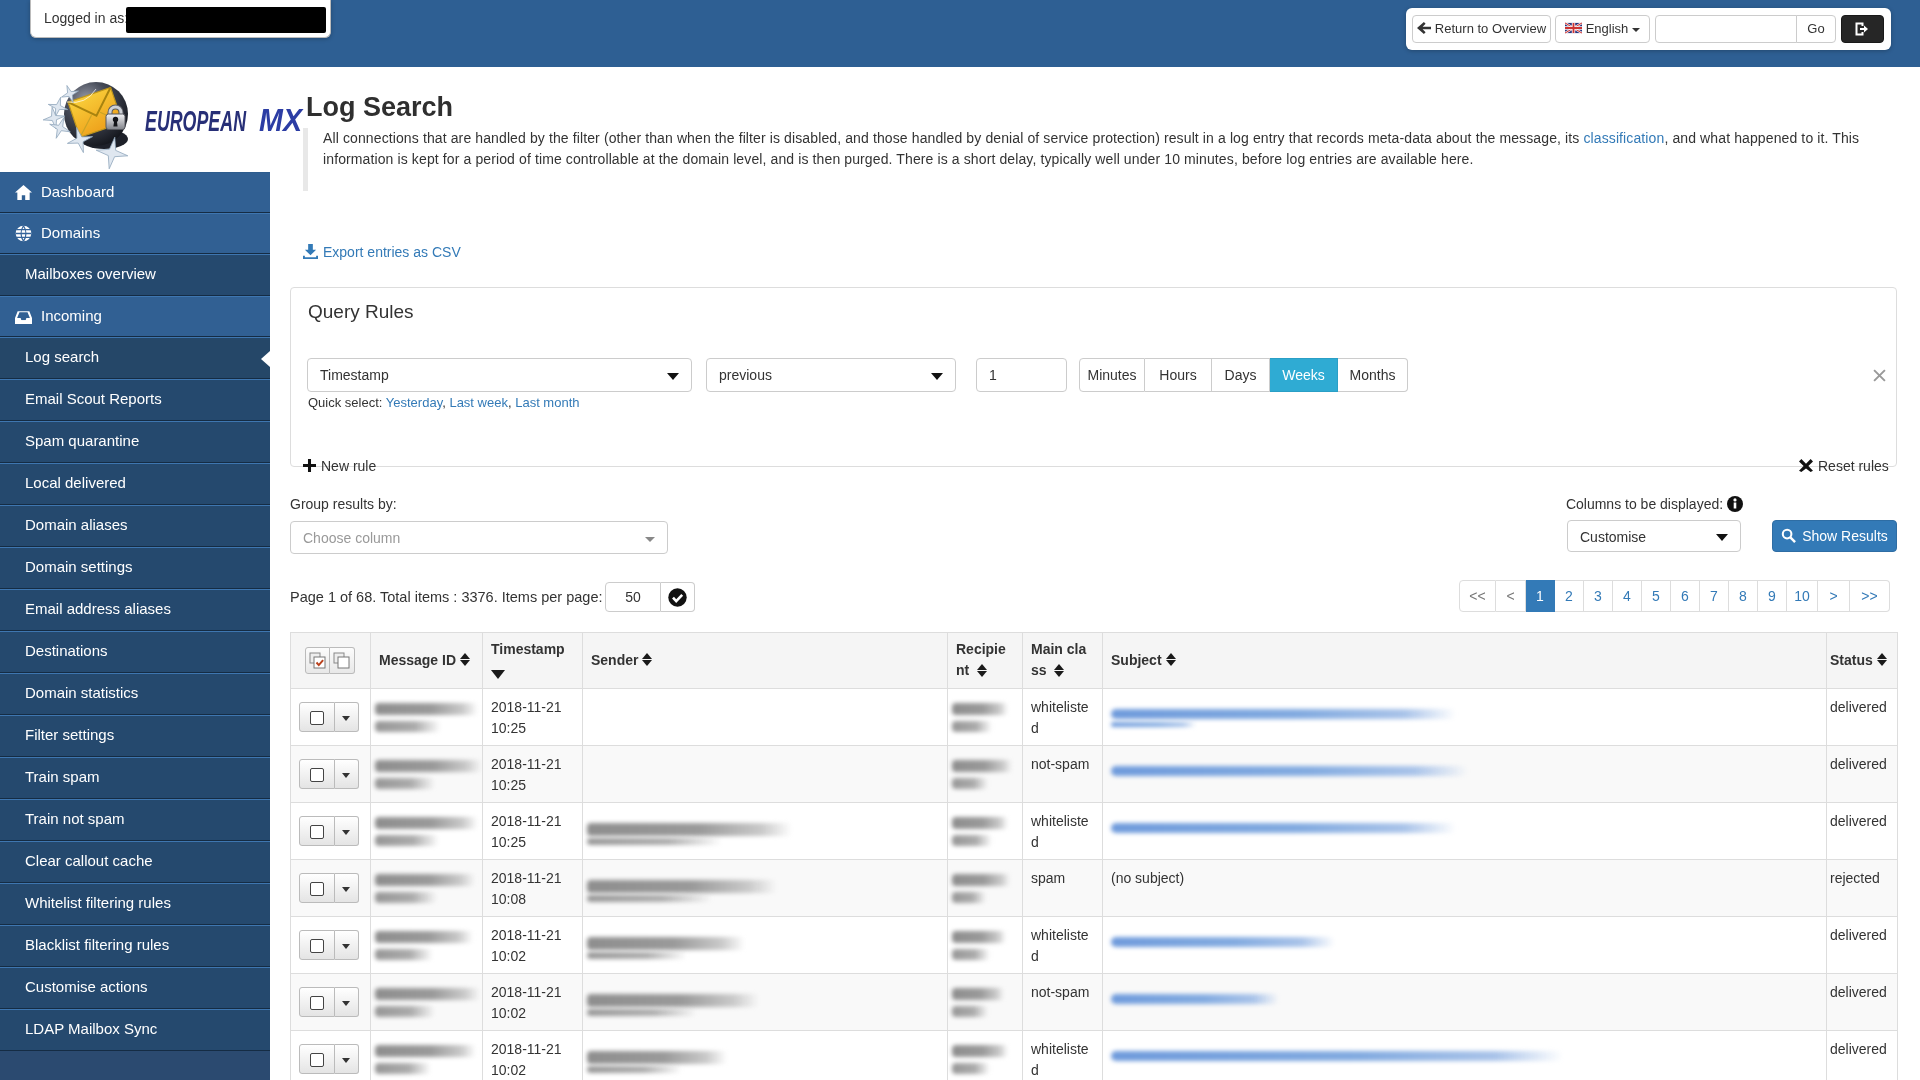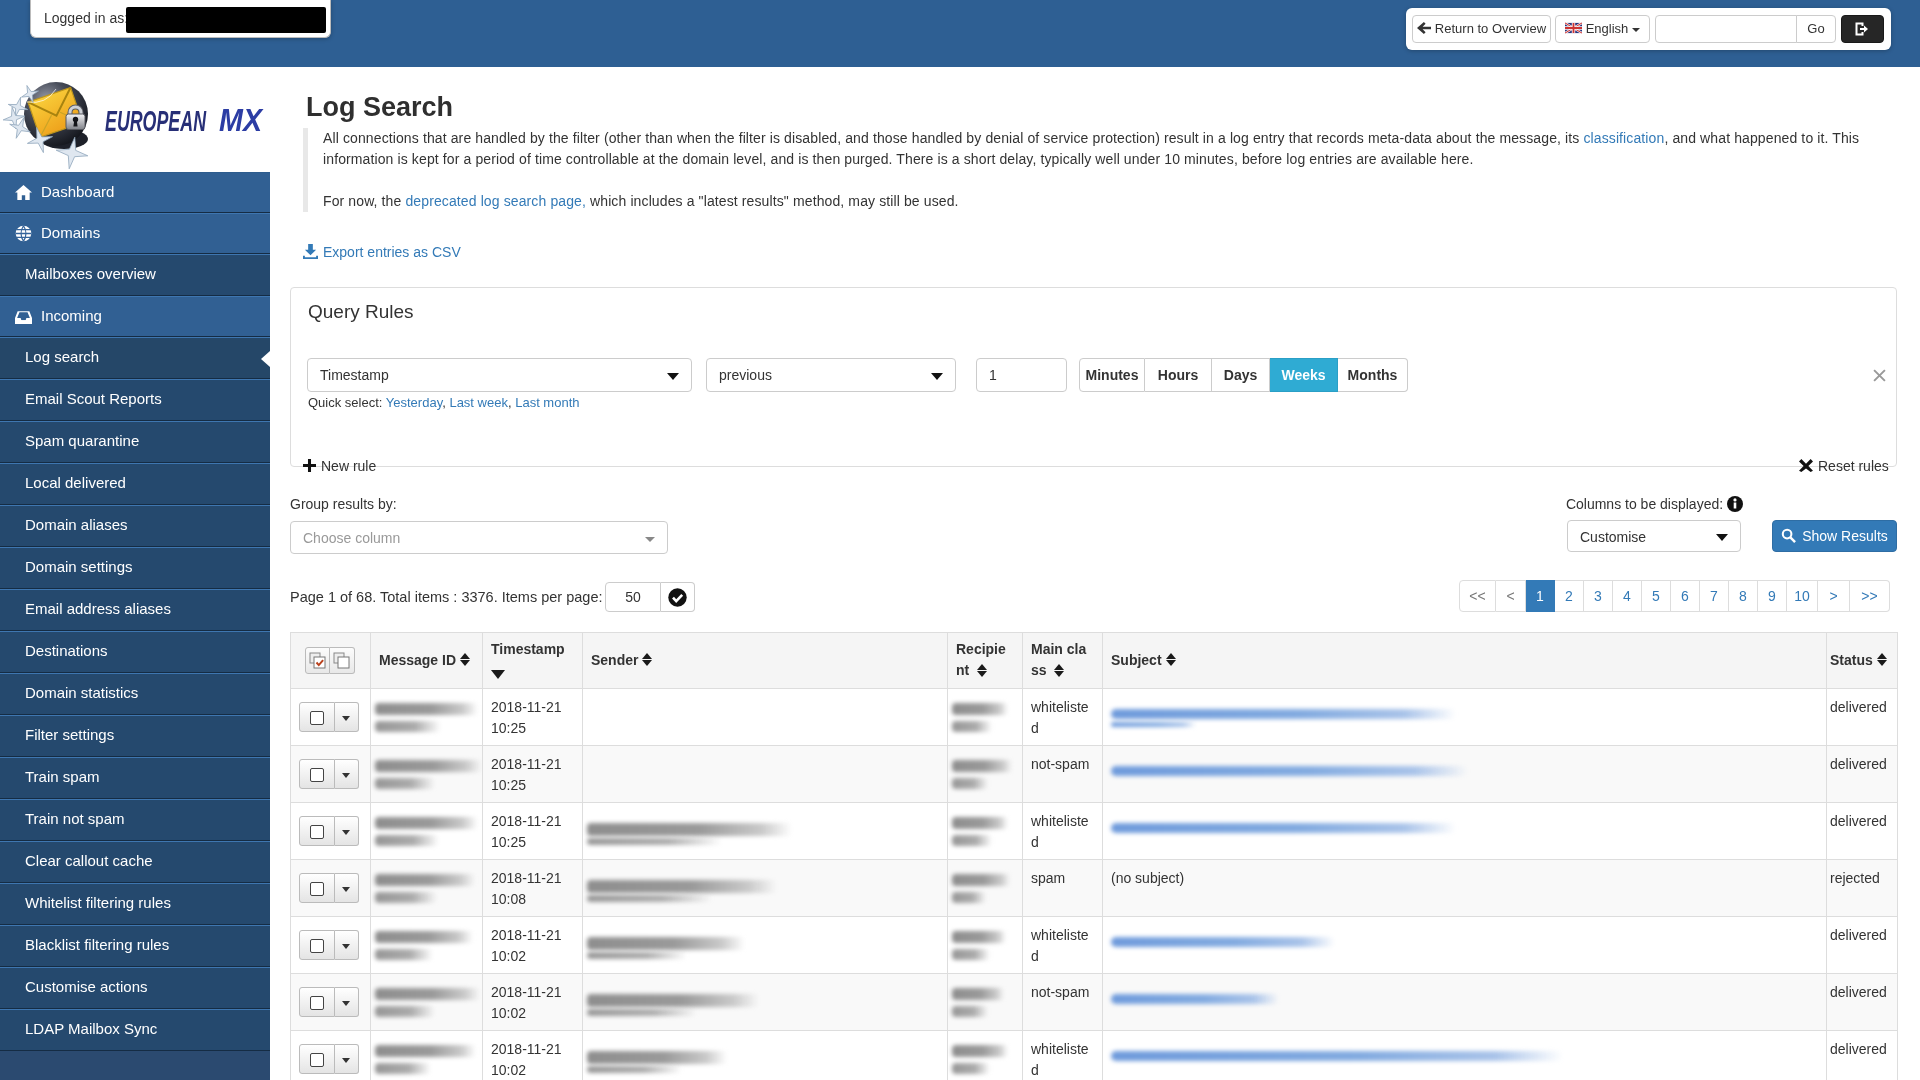--- a/index.html
+++ b/index.html
@@ -20,21 +20,21 @@
 #btn-return { left:6px; width:139px; }
 #btn-lang { left:149px; width:95px; }
 #srch { position:absolute; left:249px; top:7px; width:142px; height:28px; border:1px solid #ccc;
   border-radius:4px 0 0 4px; }
 #btn-go { left:390px; width:40px; border-radius:0 4px 4px 0; }
 #btn-out { left:435px; width:43px; background:#262626; border-color:#191919; }
 .carr { display:inline-block; width:0; height:0; border-left:4px solid transparent;
   border-right:4px solid transparent; border-top:4px solid #333; vertical-align:middle; margin-left:4px; }
 
 #sidebar { position:absolute; left:0; top:67px; width:270px; height:1013px; background:#2b4a70; }
-#logoarea { position:absolute; left:0; top:0; width:270px; height:105px; background:#fff; }
+#logoarea { position:absolute; left:0; top:0; width:270px; height:105px; background:#fff;padding-left:40px; }
 #menu { position:absolute; left:0; top:105px; width:270px; list-style:none; }
 #menu li { position:relative; height:42px; border-top:1px solid #3e76b0; border-bottom:1px solid #152c44;
   font-size:15px; color:#fff; }
 #menu li.top { background:#316093; height:41px; }
 #menu li.sub { background:#25496e; }
 #menu li.active { background:#254768; }
 #menu li .txt { position:absolute; left:25px; top:10px; }
 #menu li.top .txt { left:41px; }
 #menu li:first-child { border-top-color:#2e5d8e; }
 #menu li .ico { position:absolute; left:15px; top:11px; width:17px; height:17px; }
@@ -54,21 +54,21 @@
 .sel { position:absolute; height:34px; border:1px solid #ccc; border-radius:4px; background:#fff;
   font-size:14px; color:#333; line-height:32px; padding-left:12px; }
 .sel .arr { position:absolute; right:12px; top:14px; width:0; height:0;
   border-left:6px solid transparent; border-right:6px solid transparent; border-top:7px solid #111; }
 .sel .arr2 { position:absolute; right:12px; top:15px; width:0; height:0;
   border-left:5px solid transparent; border-right:5px solid transparent; border-top:5px solid #888; }
 #rsel1 { left:16px; top:70px; width:385px; }
 #rsel2 { left:415px; top:70px; width:250px; }
 #rinput { position:absolute; left:685px; top:70px; width:91px; height:34px; border:1px solid #ccc;
   border-radius:4px; font-size:14px; padding-left:12px; line-height:32px; }
-#bgroup { position:absolute; left:788px; top:70px; height:34px;font-weight:bold; }
+#bgroup { position:absolute; left:788px; top:70px; height:34px; }
 #bgroup .b { position:relative; float:left; height:34px; border:1px solid #ccc; border-left:none;
   background:#fff; font-size:14px; color:#333; line-height:32px; text-align:center; }
 #bgroup .b.first { border-left:1px solid #ccc; border-radius:4px 0 0 4px; }
 #bgroup .b.last { border-radius:0 4px 4px 0; }
 #bgroup .b.on { background:#2fabd3; border-color:#2a9fc6; color:#fff; }
 #rx { position:absolute; left:1582px; top:81px; }
 #quick { position:absolute; left:17px; top:107px; font-size:13px; color:#333; }
 #newrule { position:absolute; left:303px; top:458px; font-size:14px; color:#333; }
 #resetrules { position:absolute; left:1799px; top:458px; font-size:14px; color:#333; }
 #grouplbl { position:absolute; left:290px; top:496px; font-size:14px; }
@@ -273,21 +273,20 @@
         <span class="txt">Customise actions</span>
       </li>
   <li class="sub">
         <span class="txt">LDAP Mailbox Sync</span>
       </li>
  </ul>
 </div>
 <h1>Log Search</h1>
 <div id="bquote">
  <p class="p1">All connections that are handled by the filter (other than when the filter is disabled, and those handled by denial of service protection) result in a log entry that records meta-data about the message, its <span class="lnk">classification</span>, and what happened to it. This information is kept for a period of time controllable at the domain level, and is then purged. There is a short delay, typically well under 10 minutes, before log entries are available here.</p>
- <p>For now, the <span class="lnk">deprecated log search page,</span> which includes a "latest results" method, may still be used.</p>
 </div>
 <div id="exportcsv"><svg width="15" height="15" viewBox="0 0 16 16" style="vertical-align:-2px;margin-right:5px">
       <path d="M5.5 0h5v6H14L8 12 2 6h3.5z" fill="#337ab7"></path>
       <path d="M0 12.5l2 .0V14h12v-1.5h2V16H0z" fill="#337ab7"></path>
     </svg><span class="lnk">Export entries as CSV</span></div>
 <div id="panel">
  <h2>Query Rules</h2>
  <div class="sel" id="rsel1">Timestamp<span class="arr"></span></div>
  <div class="sel" id="rsel2">previous<span class="arr"></span></div>
  <div id="rinput">1</div>

